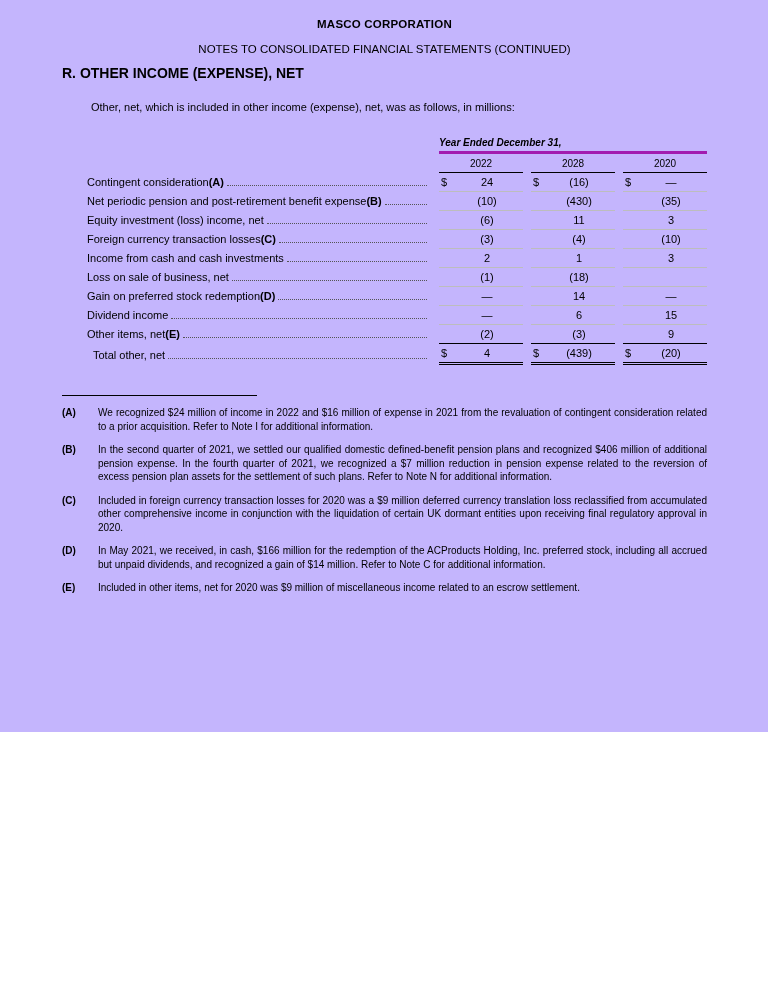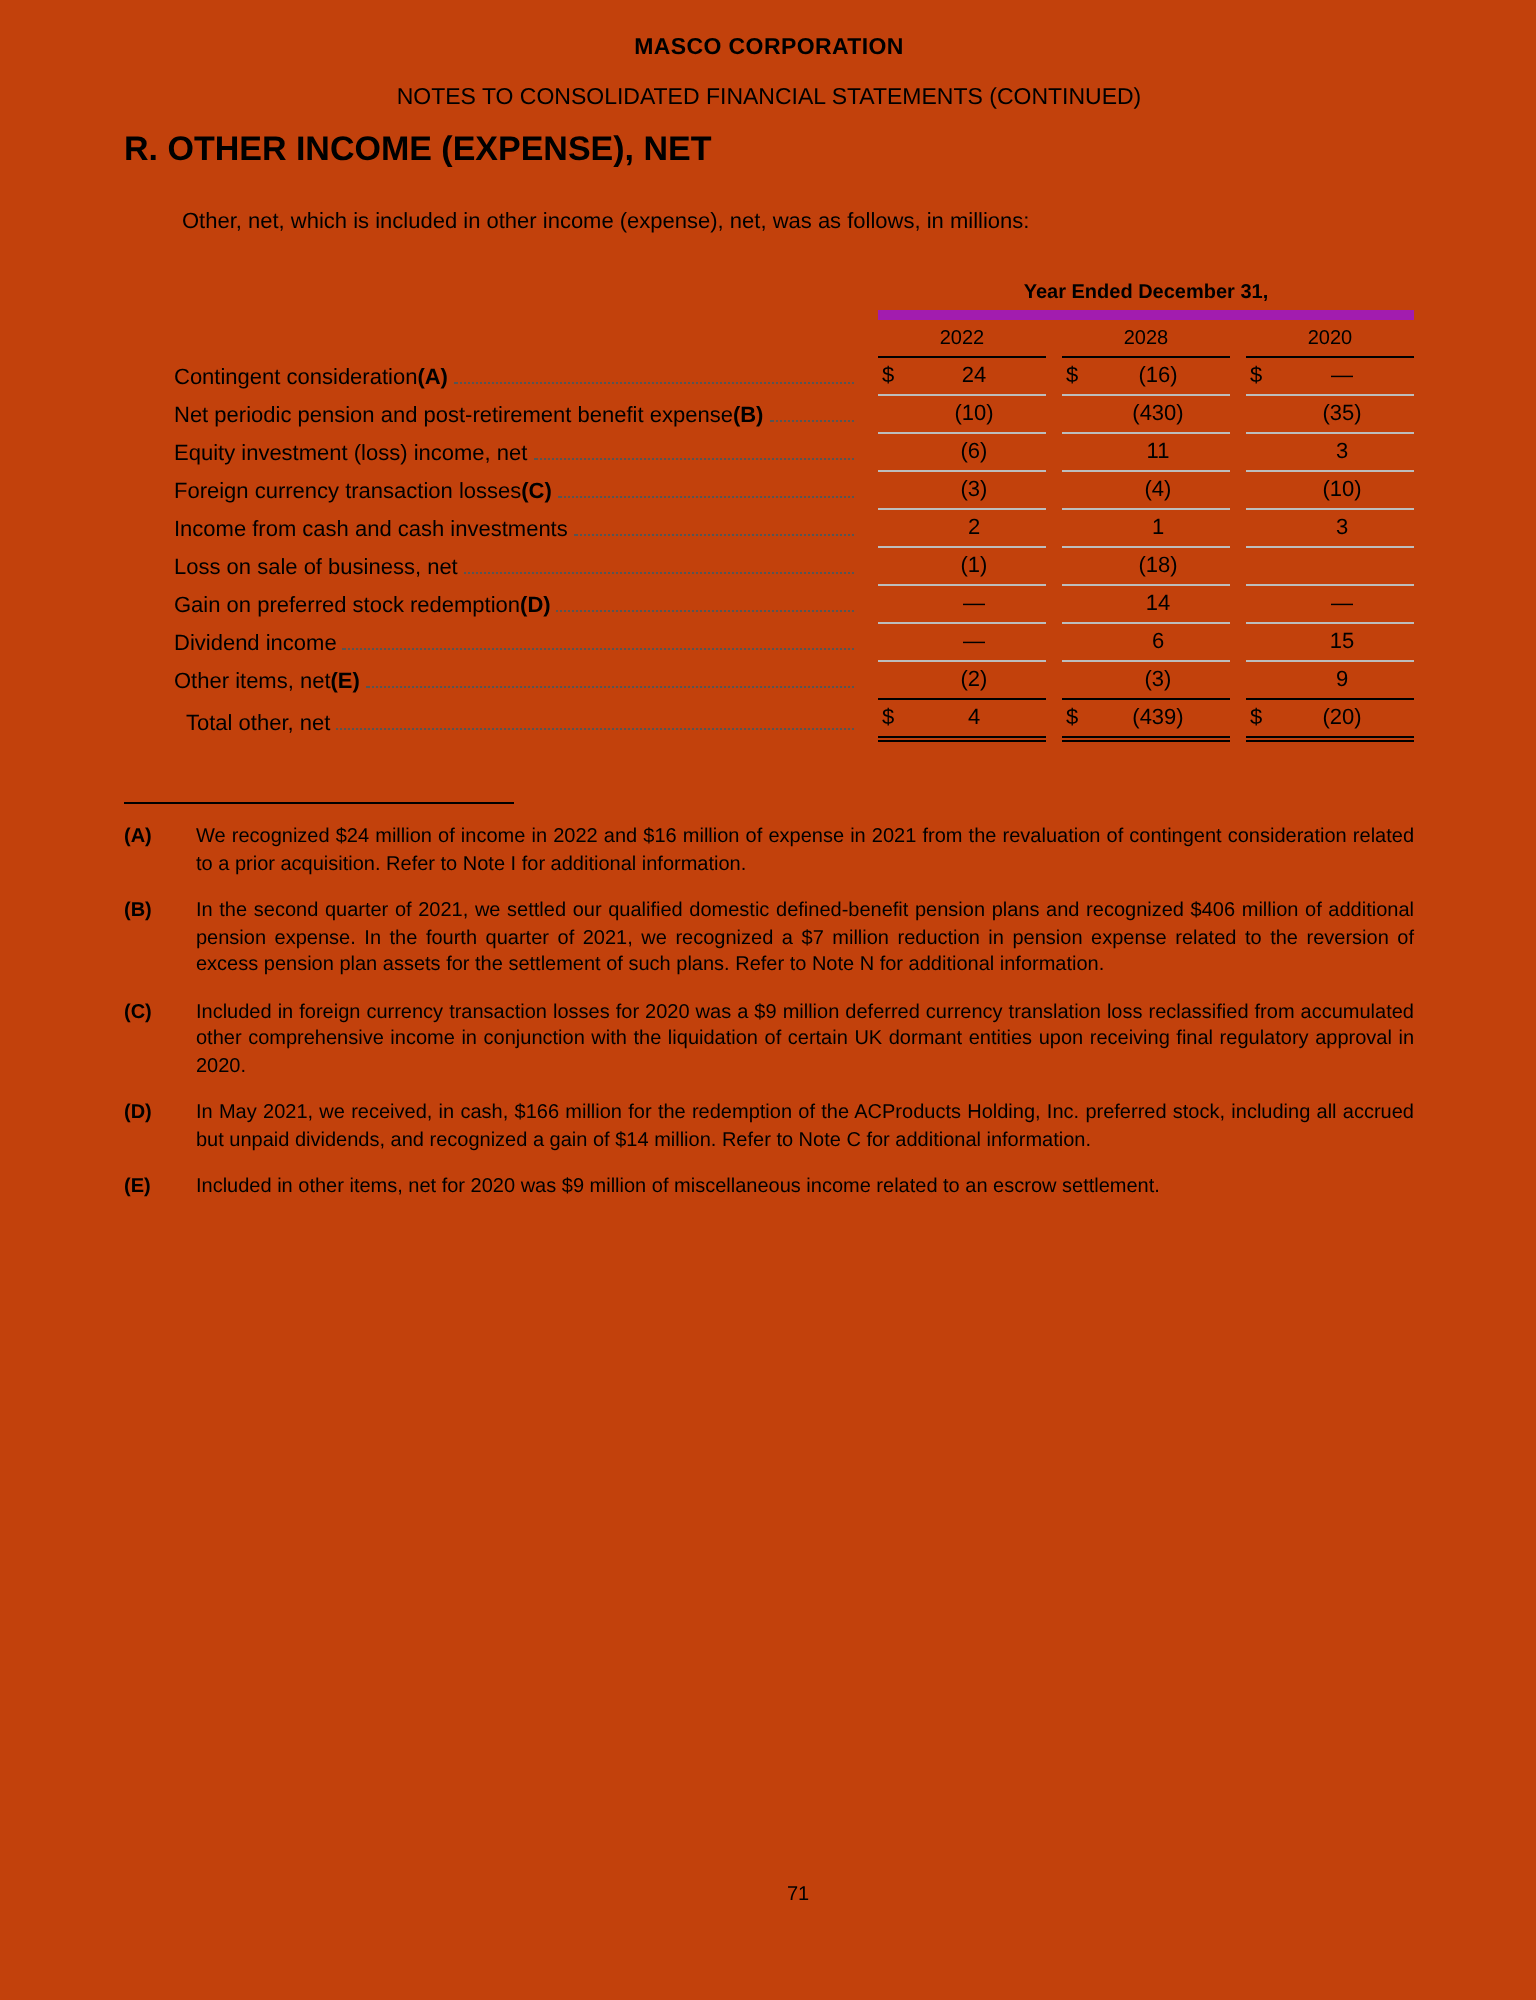--- a/index.html
+++ b/index.html
@@ -1,40 +1,40 @@
 <!DOCTYPE html>
 <html><head>
 <meta charset="utf-8">
 <style>
   html, body { margin: 0; padding: 0; background: #ffffff; }
   .page {
     position: relative;
     width: 768px;
-    height: 1000px;
+    height: 732px;
     margin: 0 auto;
-    background: #c2410c;
+    background: #c4b5fd;
     color: #000000;
     font-family: "Liberation Sans", "DejaVu Sans", sans-serif;
     box-sizing: border-box;
     padding: 16px 61px 0 62px;
     overflow: hidden;
   }
   .center { text-align: center; }
   .company   { font-size: 11.5px; font-weight: bold; margin-top: 2px; letter-spacing: 0.2px; }
   .subtitle  { font-size: 11.5px; font-weight: normal; margin-top: 13px; }
-  .section   { font-size: 17px; font-weight: bold; margin-top: 10px; }
+  .section   { font-size: 14px; font-weight: bold; margin-top: 10px; }
   .intro     { font-size: 11px; margin-top: 20px; text-indent: 29px; }
 
   
   .fin-table { margin-top: 24px; font-size: 11px; }
   .thead1, .thead2, .trow { display: flex; align-items: flex-end; }
   .lbl-sp { flex: 1; }
   .period {
-    width: 268px; margin-left: 8px; text-align: center; font-weight: bold;
-    font-size: 10px; border-bottom: 5px solid #a21caf; padding-bottom: 3px; box-sizing: border-box;
+    width: 268px; margin-left: 8px; text-align: left; font-weight: bold;
+    font-size: 10px; border-bottom: 3px solid #a21caf; padding-bottom: 3px; box-sizing: border-box; font-style: italic;
   }
   .yr {
     width: 84px; margin-left: 8px; text-align: center; font-weight: normal;
     font-size: 10px; border-bottom: 1px solid #000; padding: 4px 0 3px; box-sizing: border-box;
   }
   .tlabel { flex: 1; display: flex; align-items: baseline; padding: 3px 2px 3px 2px; white-space: nowrap; margin-left: 23px; }
   .tlabel .b { font-weight: bold; }
   .leader { flex: 1; border-bottom: 1px dotted #555; margin: 0 2px 3px 3px; min-width: 8px; }
   .group {
     width: 84px; margin-left: 8px; display: flex; align-items: baseline;

